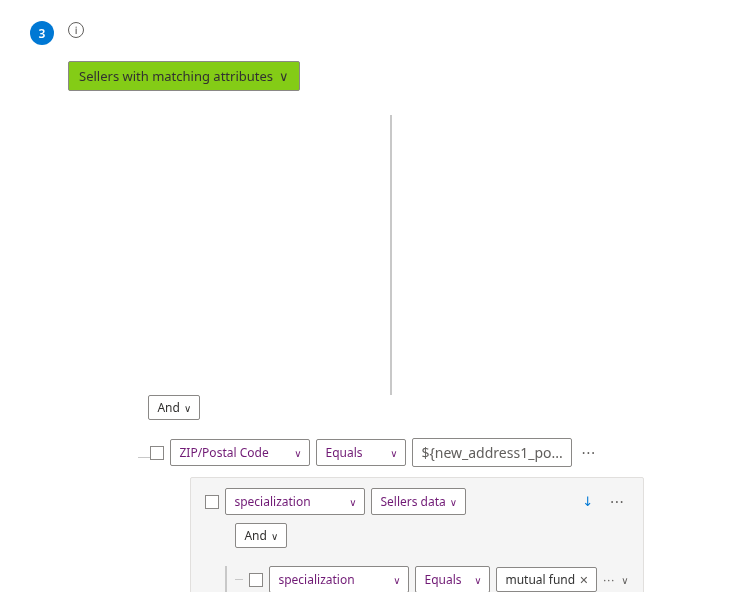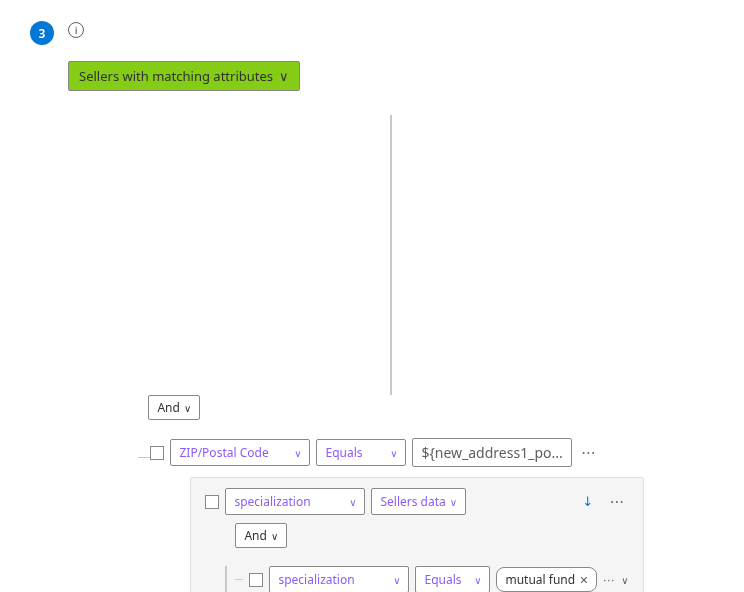--- a/index.html
+++ b/index.html
@@ -164,21 +164,21 @@
       display: inline-flex;
       align-items: center;
       gap: 4px;
       border: 1px solid #8a8886;
       border-radius: 2px;
       padding: 4px 8px;
       background: #fff;
       cursor: pointer;
       white-space: nowrap;
       font-size: 12px;
-      color: #8b5cf6;
+      color: #701a75;
     }
 
     .field-dropdown.wide { min-width: 140px; justify-content: space-between; }
     .field-dropdown.medium { min-width: 90px; justify-content: space-between; }
     .field-dropdown.narrow { min-width: 75px; justify-content: space-between; }
 
     .value-field {
       border: 1px solid #8a8886;
       border-radius: 2px;
       padding: 4px 8px;
@@ -334,21 +334,21 @@
                 <div class="condition-checkbox"></div>
                 <div class="field-dropdown wide">
                   <span>specialization</span>
                   <span style="font-size:10px;">∨</span>
                 </div>
                 <div class="field-dropdown narrow">
                   <span>Equals</span>
                   <span style="font-size:10px;">∨</span>
                 </div>
 
-                <div style="border:1px solid #8a8886; border-radius:8px; padding:3px 8px; background:#fff; display:flex; align-items:center; gap:4px; font-size:12px; min-width:80px;">
+                <div style="border:1px solid #8a8886; border-radius:2px; padding:3px 8px; background:#fff; display:flex; align-items:center; gap:4px; font-size:12px; min-width:80px;">
                   <span>mutual fund</span>
                   <span style="font-size:11px; color:#605e5c; cursor:pointer;">✕</span>
                 </div>
                 <span style="font-size:11px; color:#605e5c; cursor:pointer; letter-spacing:1px;">···</span>
                 <span style="font-size:10px; color:#605e5c; cursor:pointer;">∨</span>
               </div>
             </div>
           </div>
 
           <div style="margin-top:8px; margin-left:20px;">

